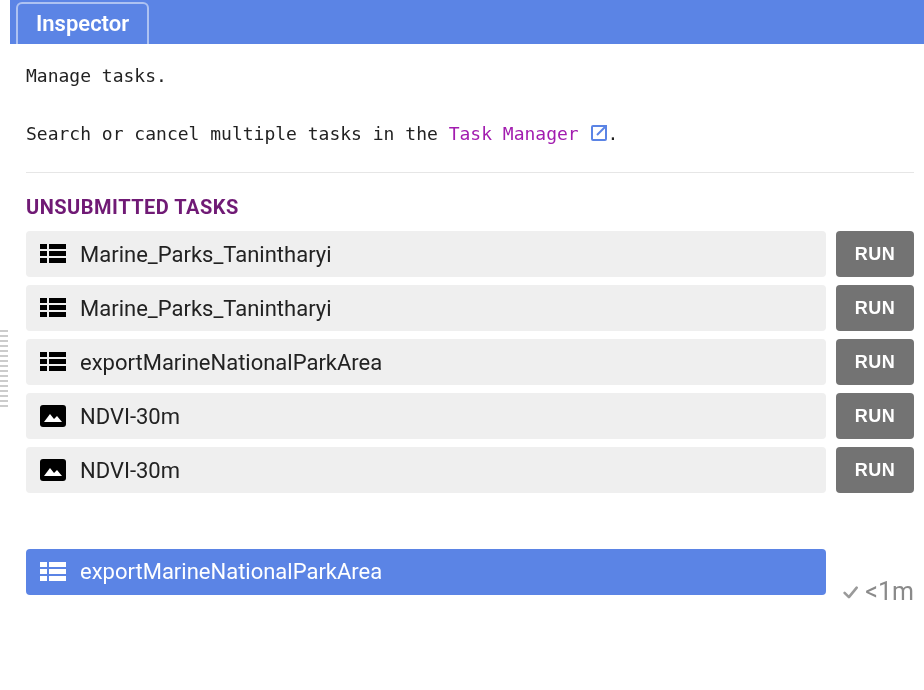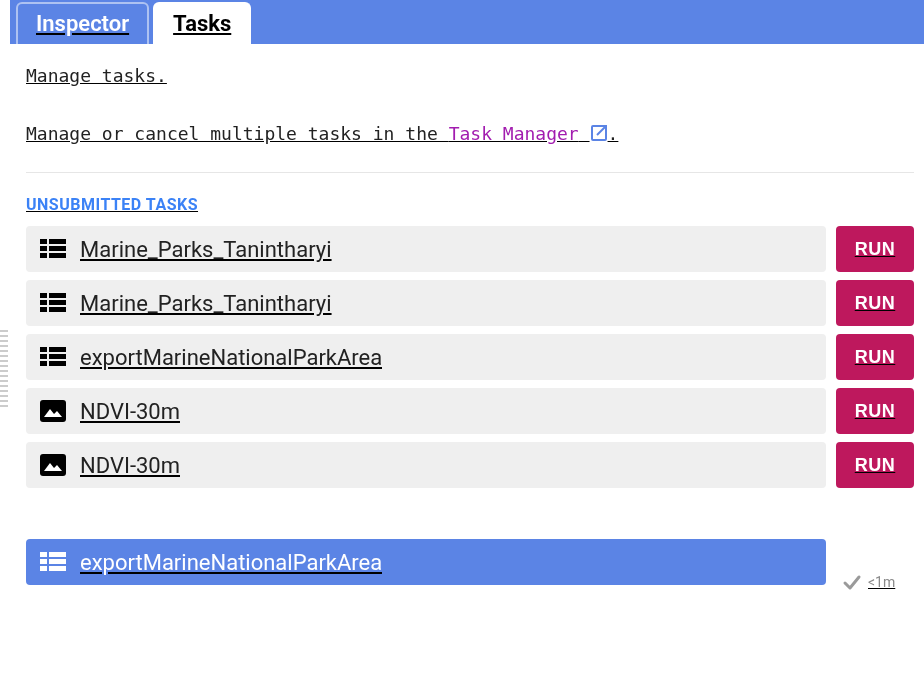--- a/index.html
+++ b/index.html
@@ -19,21 +19,20 @@
       background: repeating-linear-gradient(
         to bottom,
         #ccc 0px, #ccc 2px, transparent 2px, transparent 5px
       );
       background-size: 2px 5px;
       background-repeat: repeat;
     }
     .container {
       margin-left: 10px;
       width: 914px;
-      text-decoration: underline;
     }
     .tabbar {
       display: flex;
       background: #5b84e5;
       height: 44px;
       align-items: flex-end;
       padding-left: 6px;
       gap: 4px;
     }
     .tab {
@@ -74,23 +73,23 @@
       width: 18px;
       height: 18px;
       vertical-align: -2px;
     }
     .divider {
       border: none;
       border-top: 1px solid #e6e6e6;
       margin: 0 0 22px 0;
     }
     .section-header {
-      font-size: 16px;
+      font-size: 20px;
       font-weight: 700;
-      color: #3b82f6;
+      color: #701a75;
       letter-spacing: 0.5px;
       margin-bottom: 12px;
     }
     .task-row {
       display: flex;
       align-items: center;
       gap: 10px;
       margin-bottom: 8px;
     }
     .task-cell {
@@ -113,39 +112,39 @@
       flex-shrink: 0;
     }
     .task-label {
       font-size: 22px;
       color: #222;
       white-space: nowrap;
       overflow: hidden;
       text-overflow: ellipsis;
     }
     .run-btn {
-      background: #be185d;
+      background: #737373;
       color: #fff;
       border: none;
       border-radius: 4px;
       height: 46px;
       width: 78px;
       font-size: 18px;
       font-weight: 700;
       letter-spacing: 0.5px;
       cursor: pointer;
       flex-shrink: 0;
     }
     .spacer { height: 36px; }
     .status-cell {
       display: flex;
       align-items: center;
       gap: 6px;
       color: #8a8a8a;
-      font-size: 14px;
+      font-size: 25px;
       width: 78px;
       justify-content: flex-start;
       padding-left: 6px;
       flex-shrink: 0;
       margin-top: 40px;
     }
     .check-icon { width: 20px; height: 20px; }
   </style>
 </head>
 <body>
@@ -174,27 +173,26 @@
     </g>
   </defs>
 </svg>
 
 <div class="drag-handle"></div>
 
 <div class="container">
 
   <div class="tabbar">
     <div class="tab">Inspector</div>
-    <div class="tab active">Tasks</div>
   </div>
 
   <div class="panel">
     <p class="desc">
       <span>Manage tasks.</span><br><br>
-      <span>Manage or cancel multiple tasks in the </span><a href="#"><span>Task Manager</span>
+      <span>Search or cancel multiple tasks in the </span><a href="#"><span>Task Manager</span>
       <svg class="ext-icon" viewBox="0 0 18 18" style="color:#5b84e5">
             <use href="#icon-ext"></use>
           </svg></a><span>.</span>
     </p>
 
     <hr class="divider">
 
     <div class="section-header">UNSUBMITTED TASKS</div>
 
     <div id="unsubmitted-list">

